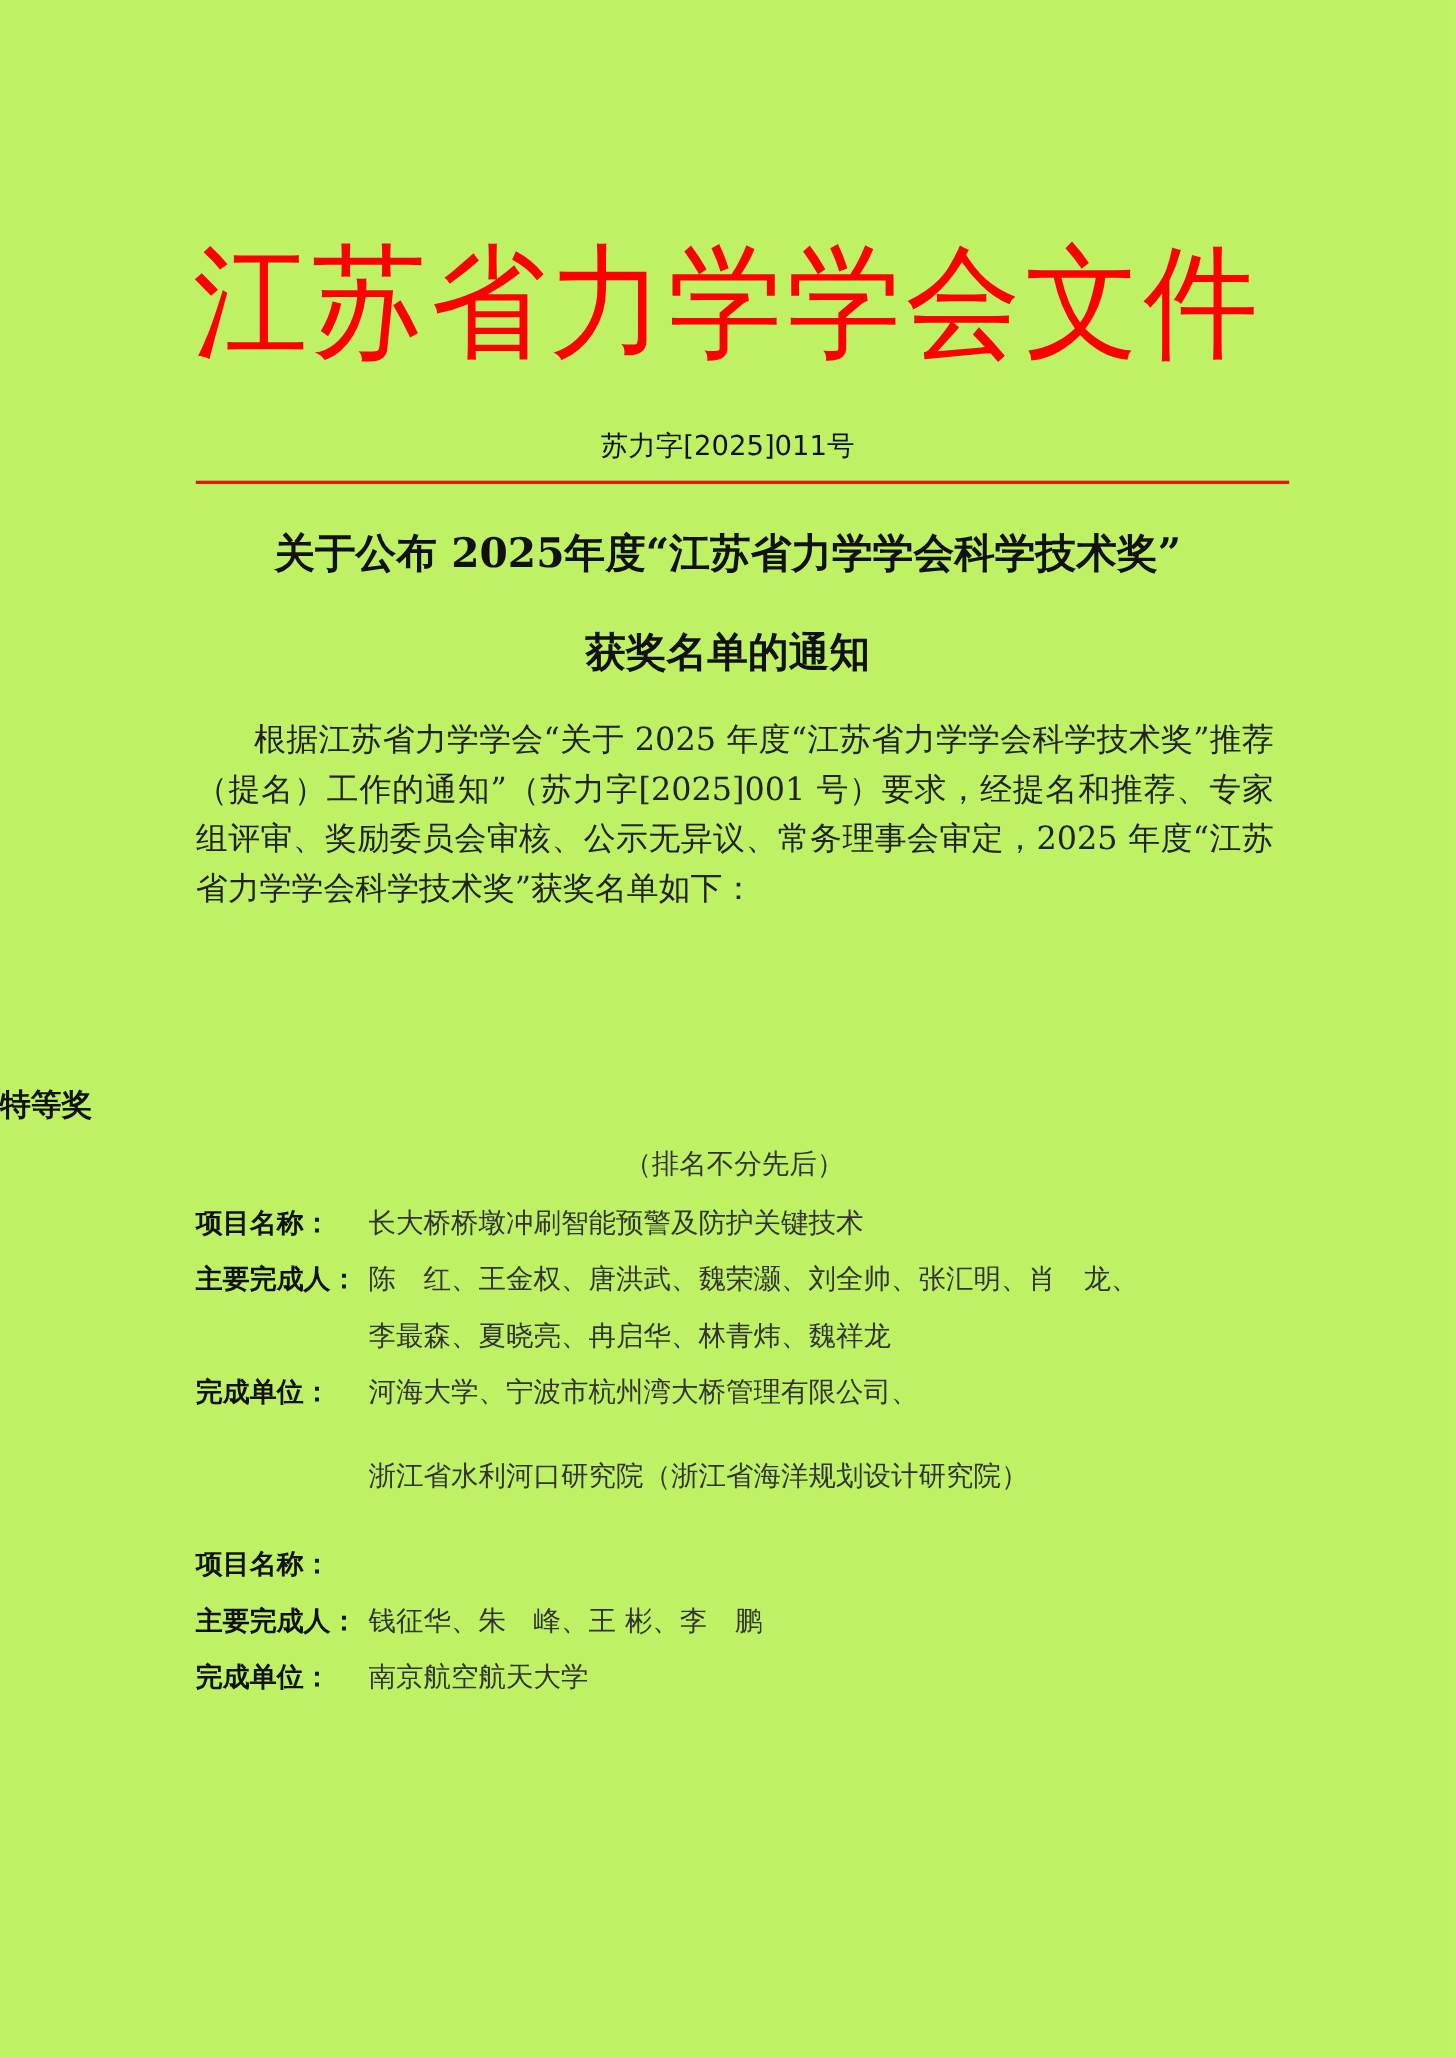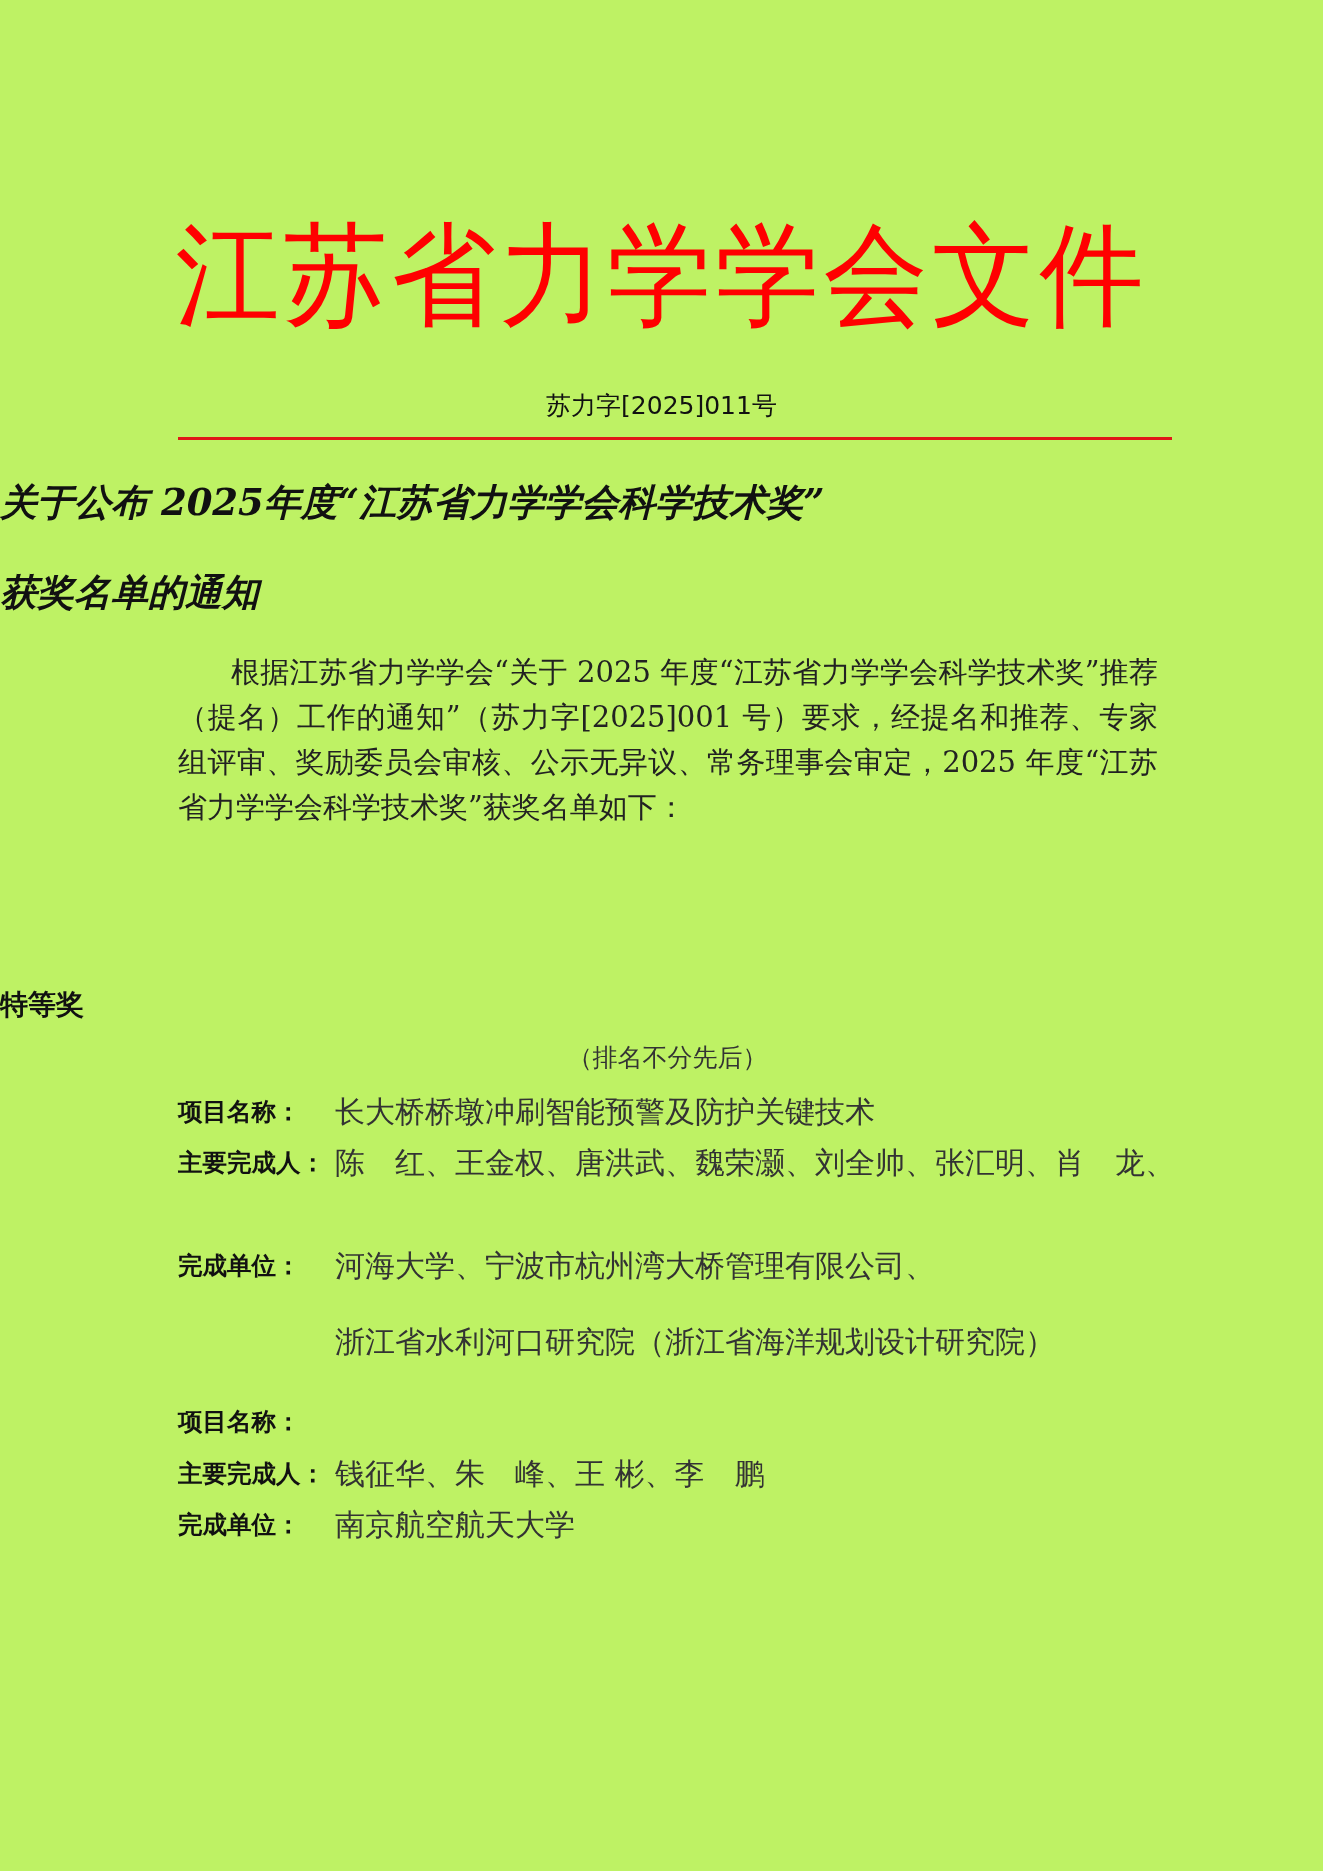--- a/index.html
+++ b/index.html
@@ -53,27 +53,26 @@
       left: 178px;
       top: 437px;
       width: 994px;
       height: 3px;
       background: #e01818;
     }
     .title-line {
       position: absolute;
       left: 0;
       width: 1323px;
-      text-align: left;
+      text-align: center;
       font-family: "DejaVu Serif", "Liberation Serif", serif;
       font-weight: bold;
       font-size: 37px;
       line-height: 50px;
       color: #111111;
-      font-style: italic;
     }
     .title-line.l1 { top: 477px; }
     .title-line.l2 { top: 567px; }
 
     .body-para {
       position: absolute;
       left: 178px;
       width: 980px;
       top: 650px;
       font-family: "DejaVu Serif", "Liberation Serif", serif;
@@ -126,21 +125,21 @@
       font-size: 24.5px;
       white-space: nowrap;
     }
     .entry-value {
       position: absolute;
       left: 157px;
       top: 0;
       font-family: "DejaVu Serif", "Liberation Serif", serif;
       color: #333333;
       white-space: pre;
-      font-size: 30px;
+      font-size: 25px;
     }
   </style>
 </head>
 <body>
 
 <div class="page">
 
   <div class="masthead">江苏省力学学会文件</div>
 
   <div class="doc-number">苏力字[2025]011号</div>
@@ -156,20 +155,23 @@
   <div class="award-note">（排名不分先后）</div>
 
   <div class="entry-row" style="top:1092px;">
     <span class="entry-label">项目名称：</span>
     <span class="entry-value">长大桥桥墩冲刷智能预警及防护关键技术</span>
   </div>
   <div class="entry-row" style="top:1143px;">
     <span class="entry-label">主要完成人：</span>
     <span class="entry-value">陈　红、王金权、唐洪武、魏荣灏、刘全帅、张汇明、肖　龙、</span>
   </div>
+  <div class="entry-row" style="top:1195px;">
+    <span class="entry-value">李最森、夏晓亮、冉启华、林青炜、魏祥龙</span>
+  </div>
   <div class="entry-row" style="top:1246px;">
     <span class="entry-label">完成单位：</span>
     <span class="entry-value">河海大学、宁波市杭州湾大桥管理有限公司、</span>
   </div>
   <div class="entry-row" style="top:1298px;margin-top:24px;">
     <span class="entry-value">浙江省水利河口研究院（浙江省海洋规划设计研究院）</span>
   </div>
 
   <div class="entry-row" style="top:1402px;">
     <span class="entry-label">项目名称：</span>

